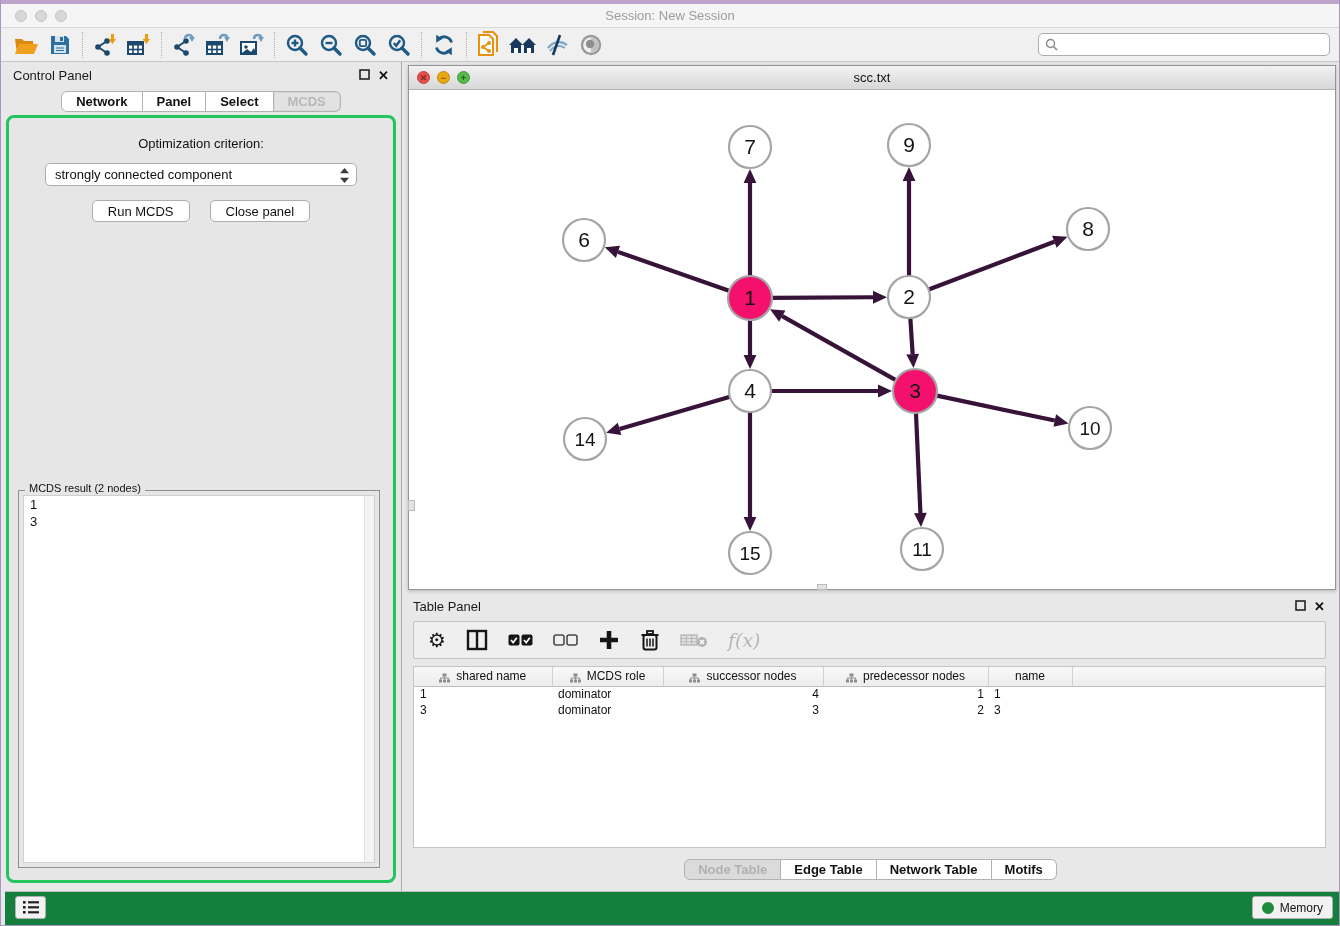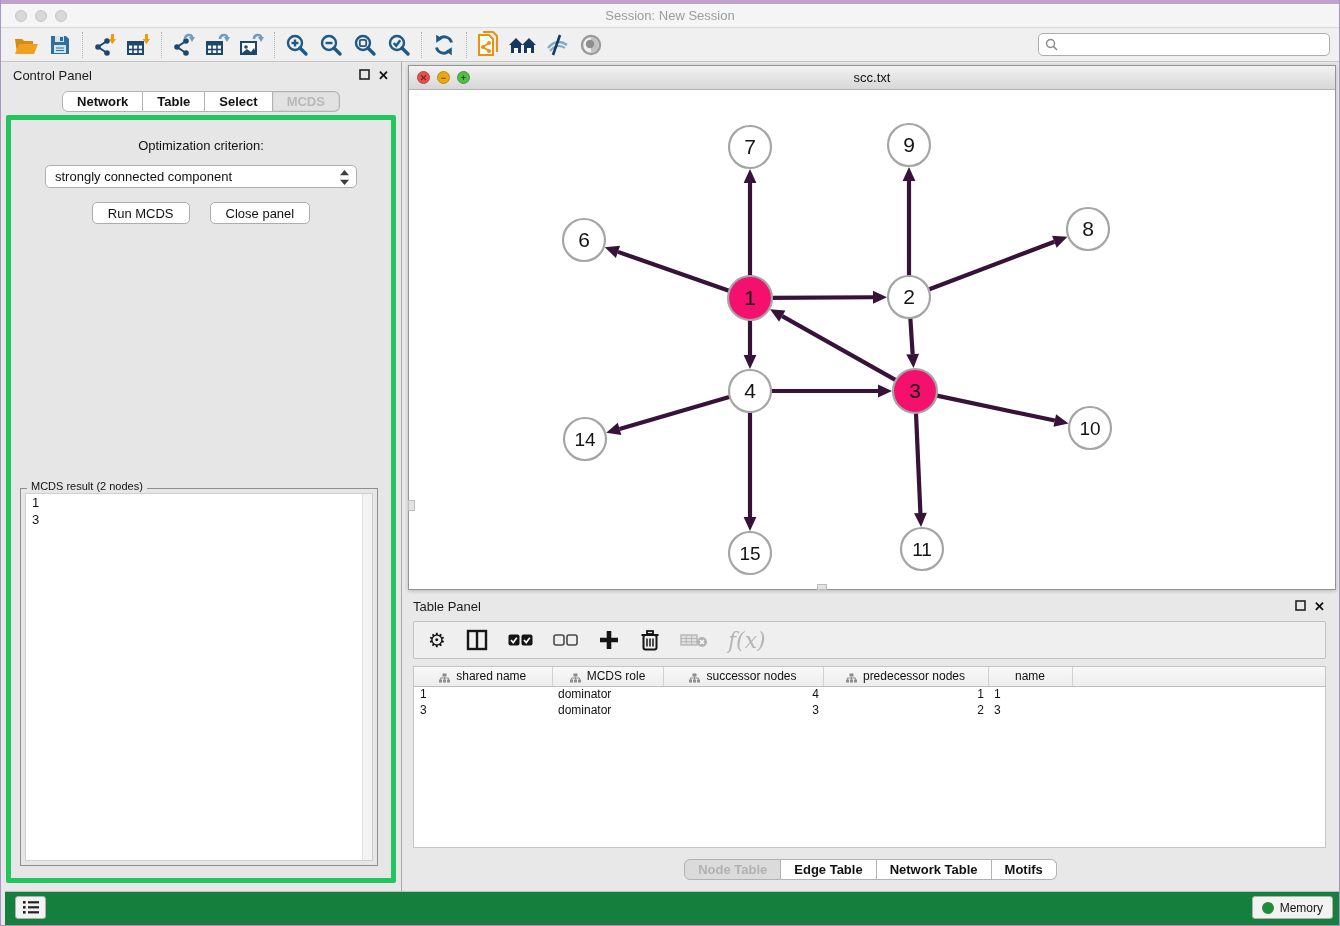--- a/index.html
+++ b/index.html
@@ -30,21 +30,21 @@
   .hdr-icons { display:flex; gap:8px; align-items:center; }
   .float-icon, .close-icon { cursor:default; }
   .close-glyph { font-size:13px; font-weight:700; color:#111; line-height:11px; }
 
   .cp-tabs { position:relative; z-index:2; display:flex; justify-content:center; margin-top:3px; }
   .seg { display:flex; }
   .seg .tab { height:21px; display:flex; align-items:center; justify-content:center; font-size:13px; font-weight:600; color:#111; background:#fff; border:1px solid #b3b2b2; border-left:none; padding:0 14px; }
   .seg .tab:first-child { border-left:1px solid #b3b2b2; border-radius:6px 0 0 6px; }
   .seg .tab.active-gray { background:#e3e2e2; color:#b9b8b8; border-radius:0 6px 6px 0; box-shadow:0 0 0 1px #d8d8d8 inset; }
 
-  .cp-content { position:absolute; top:53px; left:5px; right:5px; bottom:11px; background:#e7e6e6; border:5px solid #22c55e; border-radius:2px; }
+  .cp-content { position:absolute; top:53px; left:5px; right:5px; bottom:11px; background:#e7e6e6; border:3px solid #22c55e; border-radius:8px; }
   .opt-label { margin-top:18px; text-align:center; font-size:13px; color:#111; }
   .opt-select { position:relative; margin:12px auto 0; width:312px; height:23px; background:#fff; border:1px solid #afaeae; border-radius:5px; display:flex; align-items:center; padding:0 22px 0 9px; font-size:13px; color:#111; }
   .opt-select .chevrons { position:absolute; right:6px; top:3px; }
   .cp-buttons { display:flex; justify-content:center; gap:20px; margin-top:14px; }
   .btn { height:22px; background:#fff; border:1px solid #aeadad; border-radius:5px; font-size:13px; color:#111; display:flex; align-items:center; padding:0 15px; font-family:"Liberation Sans",sans-serif; }
 
   .result-fieldset { position:absolute; left:9px; right:13px; bottom:12px; height:378px; border:1px solid #8f8e8e; background:#e7e6e6; }
   .result-legend { position:absolute; top:-9px; left:6px; background:#e7e6e6; padding:0 4px; font-size:11px; color:#111; }
   .result-box { position:absolute; inset:4px 4px 4px 4px; background:#fff; border:1px solid #cfcfcf; overflow:hidden; }
   .result-line { font-size:13px; color:#111; padding-left:6px; line-height:17px; }
@@ -63,21 +63,21 @@
   .nw-canvas svg { display:block; }
   .split-handle-v { position:absolute; left:-1px; top:434px; width:7px; height:11px; background:#e3e2e2; border:1px solid #bdbcbc; }
   .split-handle-h { position:absolute; bottom:-1px; left:408px; width:10px; height:6px; background:#e3e2e2; border:1px solid #bdbcbc; }
 
   
   .table-panel { position:absolute; left:0; right:0; top:531px; bottom:0; }
   .tp-header { height:26px; display:flex; align-items:center; padding:0 14px 0 11px; font-size:13px; color:#1a1a1a; }
   .tp-toolbar { margin:2px 13px 0 11px; height:38px; background:#f0efef; border:1px solid #c2c1c1; border-radius:2px; display:flex; align-items:center; gap:20px; padding:0 14px; }
   .tp-tbtn { display:flex; align-items:center; justify-content:center; }
   .gear-glyph { font-size:20px; color:#161616; font-family:"DejaVu Sans",sans-serif; line-height:20px; }
-  .fx-glyph { font-size:22px; color:#b6b5b5; font-family:"DejaVu Serif",serif; font-style:italic; }
+  .fx-glyph { font-size:19px; color:#b6b5b5; font-family:"DejaVu Serif",serif; font-style:italic; }
 
   .tp-table { margin:7px 13px 0 11px; height:182px; background:#fff; border:1px solid #c6c5c5; overflow:hidden; }
   table { border-collapse:collapse; width:100%; table-layout:fixed; }
   th { height:19px; background:linear-gradient(#f8f8f8,#ededed); border-right:1px solid #d2d1d1; border-bottom:1px solid #bfbebe; font-size:12px; font-weight:400; color:#111; }
   th .th-inner { display:flex; align-items:flex-end; justify-content:center; gap:6px; }
   th.filler { border-right:none; }
   td { height:16px; font-size:12px; color:#111; padding:0 6px; white-space:nowrap; overflow:hidden; }
   td.num { text-align:right; padding-right:4px; }
 
   .tp-tabs { display:flex; justify-content:center; margin-top:11px; }
@@ -264,21 +264,21 @@
       <span class="hdr-icons">
         <span class="float-icon"><svg width="11" height="11" viewBox="0 0 11 11">
               <rect x="1" y="1" width="9" height="9" fill="none" stroke="#222" stroke-width="1.6"></rect>
             </svg></span>
         <span class="close-icon"><span class="close-glyph">✕</span></span>
       </span>
     </div>
     <div class="cp-tabs">
       <div class="seg">
         <div class="tab">Network</div>
-        <div class="tab">Table</div>
+        <div class="tab">Panel</div>
         <div class="tab">Select</div>
         <div class="tab active-gray">MCDS</div>
       </div>
     </div>
     <div class="cp-content">
       <div class="opt-label">Optimization criterion:</div>
       <div class="opt-select">
         <span>strongly connected component</span>
         <span class="chevrons"><svg width="11" height="17" viewBox="0 0 11 17">
               <polygon points="5.5,1 10,6.2 1,6.2" fill="#3c3c3c"></polygon>

